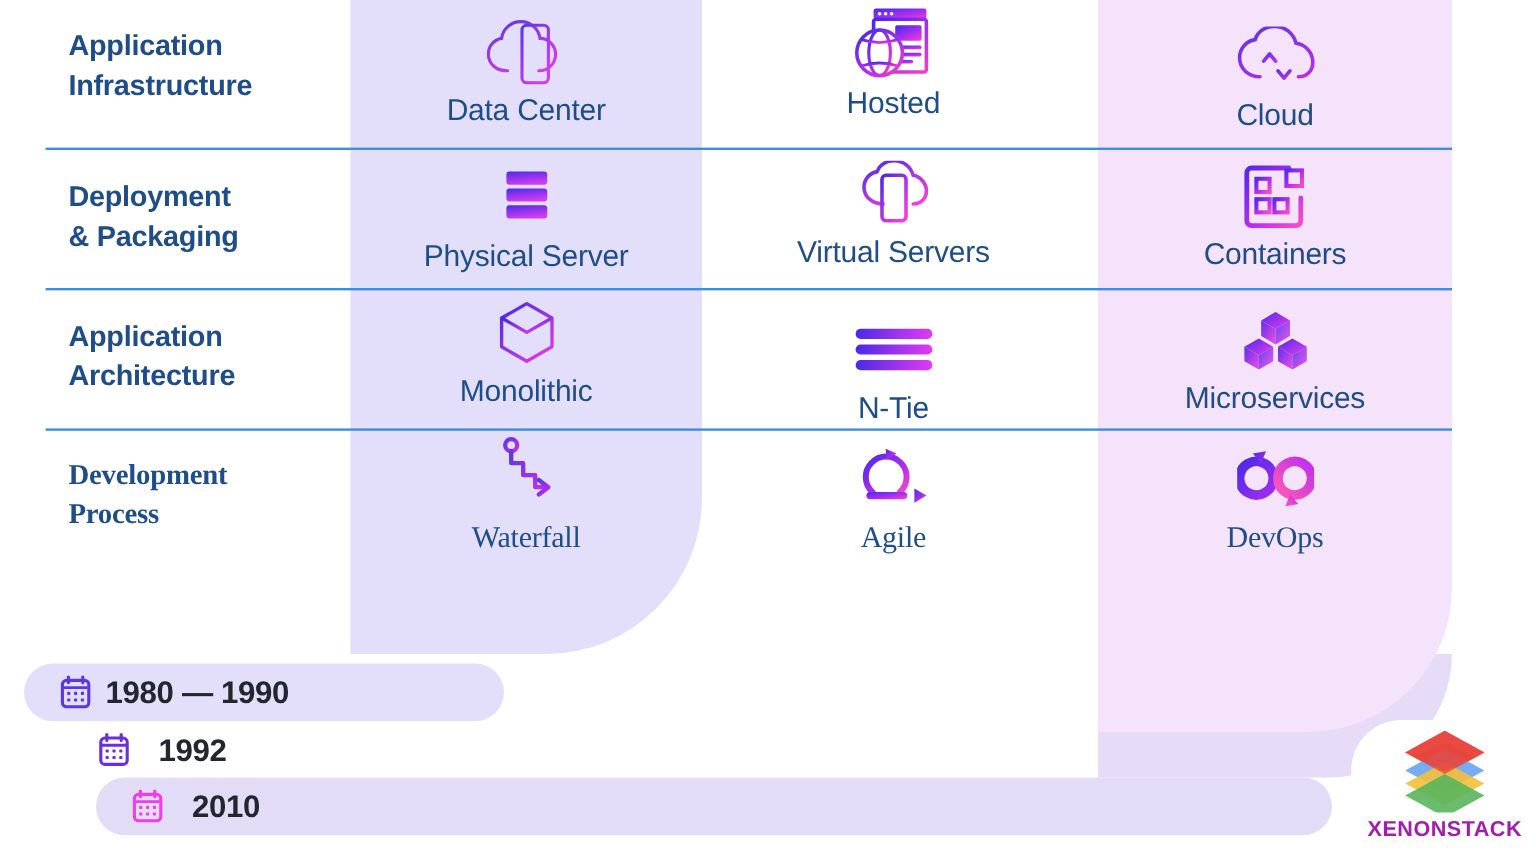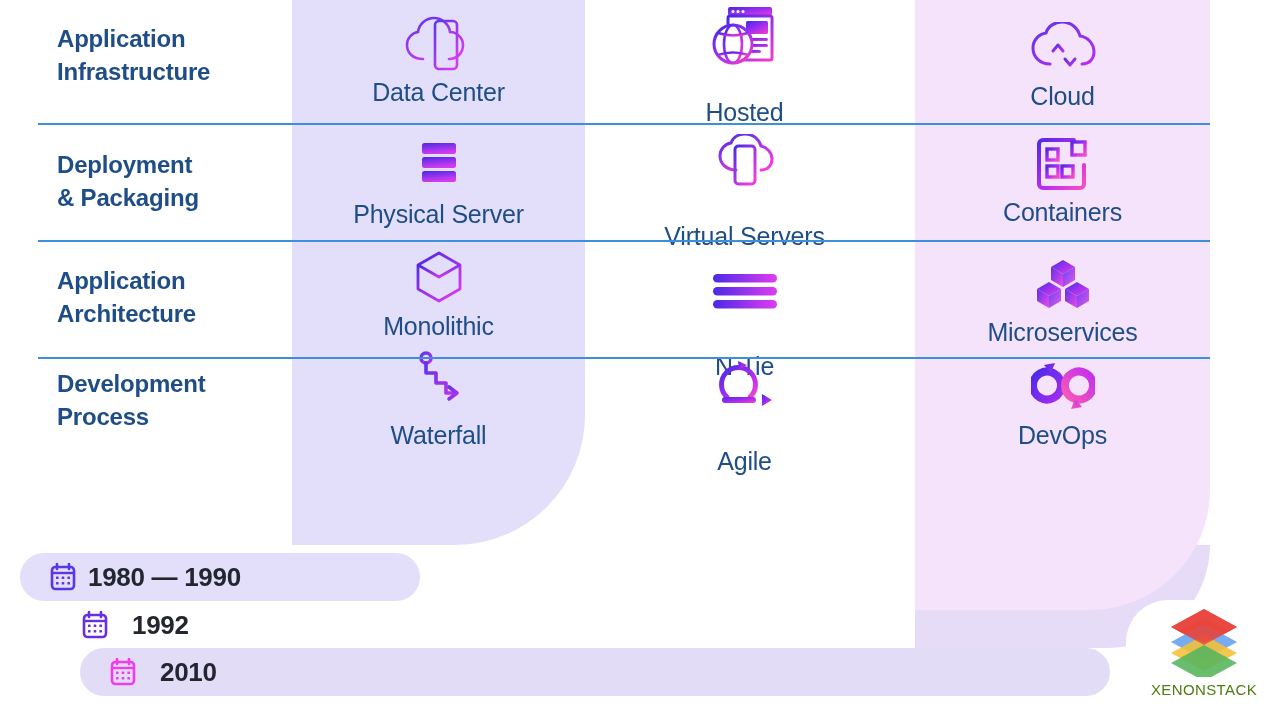--- a/index.html
+++ b/index.html
@@ -98,21 +98,21 @@
     position: absolute;
     left: 0;
     width: 1280px;
     height: 119px;
     display: flex;
     align-items: stretch;
   }
   .row-0 { top: 0; }
   .row-1 { top: 120px; }
   .row-2 { top: 240px; }
-  .row-3 { top: 347px; }
+  .row-3 { top: 360px; font-family: Liberation Serif, serif; }
 
   .row-sep {
     position: absolute;
     left: 38px;
     width: 1172px;
     height: 2px;
     background: #3d8edb;
   }
   .sep-0 { top: 123px; }
   .sep-1 { top: 240px; }
@@ -131,21 +131,21 @@
 
   .cell {
     position: absolute;
     width: 293px;
     display: flex;
     flex-direction: column;
     align-items: center;
     justify-content: flex-start;
   }
   .cell-c0 { left: 292px; }
-  .cell-c1 { left: 598px; width: 293px; gap: 26px; }
+  .cell-c1 { left: 598px; width: 293px; }
   .cell-c2 { left: 916px; width: 293px; }
 
   .cell-icon {
     height: 60px;
     display: flex;
     align-items: center;
     justify-content: center;
   }
   .cell-label {
     color: #1e4d87;
@@ -192,23 +192,23 @@
     display: flex;
     flex-direction: column;
     align-items: center;
   }
   .logo-mark {
     width: 74px;
     height: 72px;
   }
   .logo-text {
     margin-top: 4px;
-    font-size: 15px;
-    font-weight: normal;
-    color: #4d7c0f;
+    font-size: 18px;
+    font-weight: bold;
+    color: #a21caf;
     letter-spacing: 0.4px;
     white-space: nowrap;
   }
 </style>
 </head>
 <body>
 
 <div id="stage">
 
   <div class="col-band col-band-1"></div>

